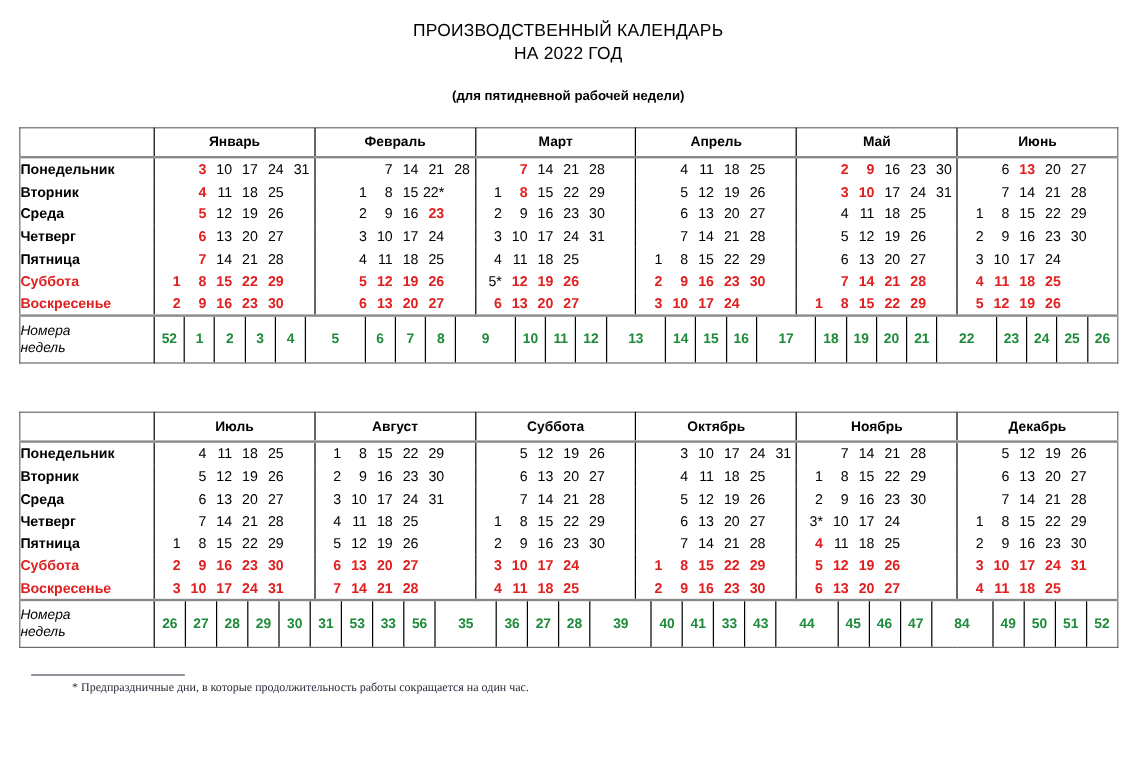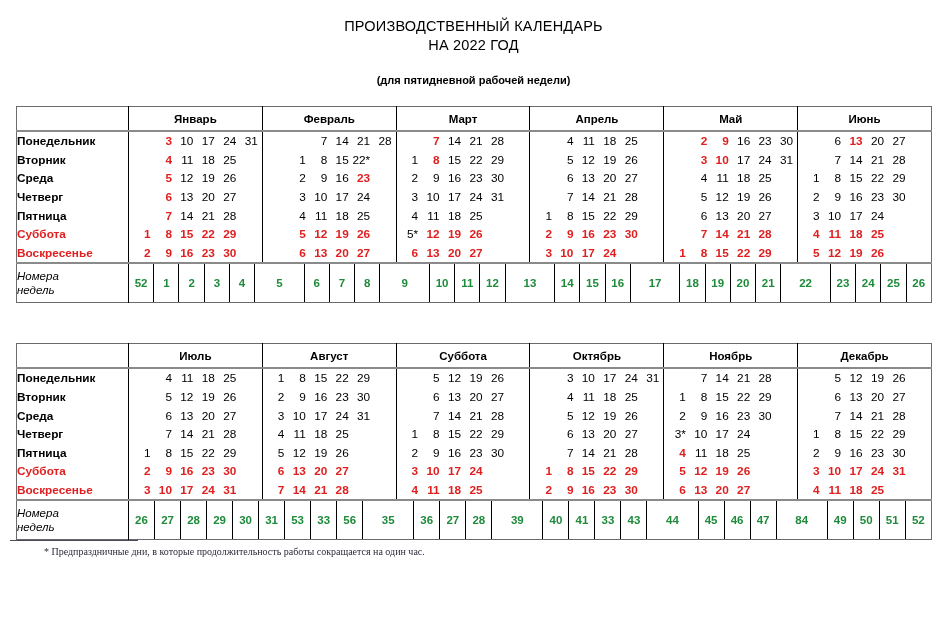--- a/index.html
+++ b/index.html
@@ -139,20 +139,22 @@
     font-size: 11.5px;
     font-weight: bold;
     color: #1e8b3a;
     border-left: 1px solid #000;
     height: 38px;
   }
   table.wk td:first-child { border-left: none; }
 
   
   .footnote-wrap {
+    padding-left: 16px;
+    margin-top: 22px;
   }
   .footnote-rule {
     width: 128px;
     height: 0;
     border-top: 1px solid #4a4a5a;
     margin-left: 10px;
     margin-bottom: 5px;
   }
   .footnote-text {
     font-family: "Liberation Serif", serif;

